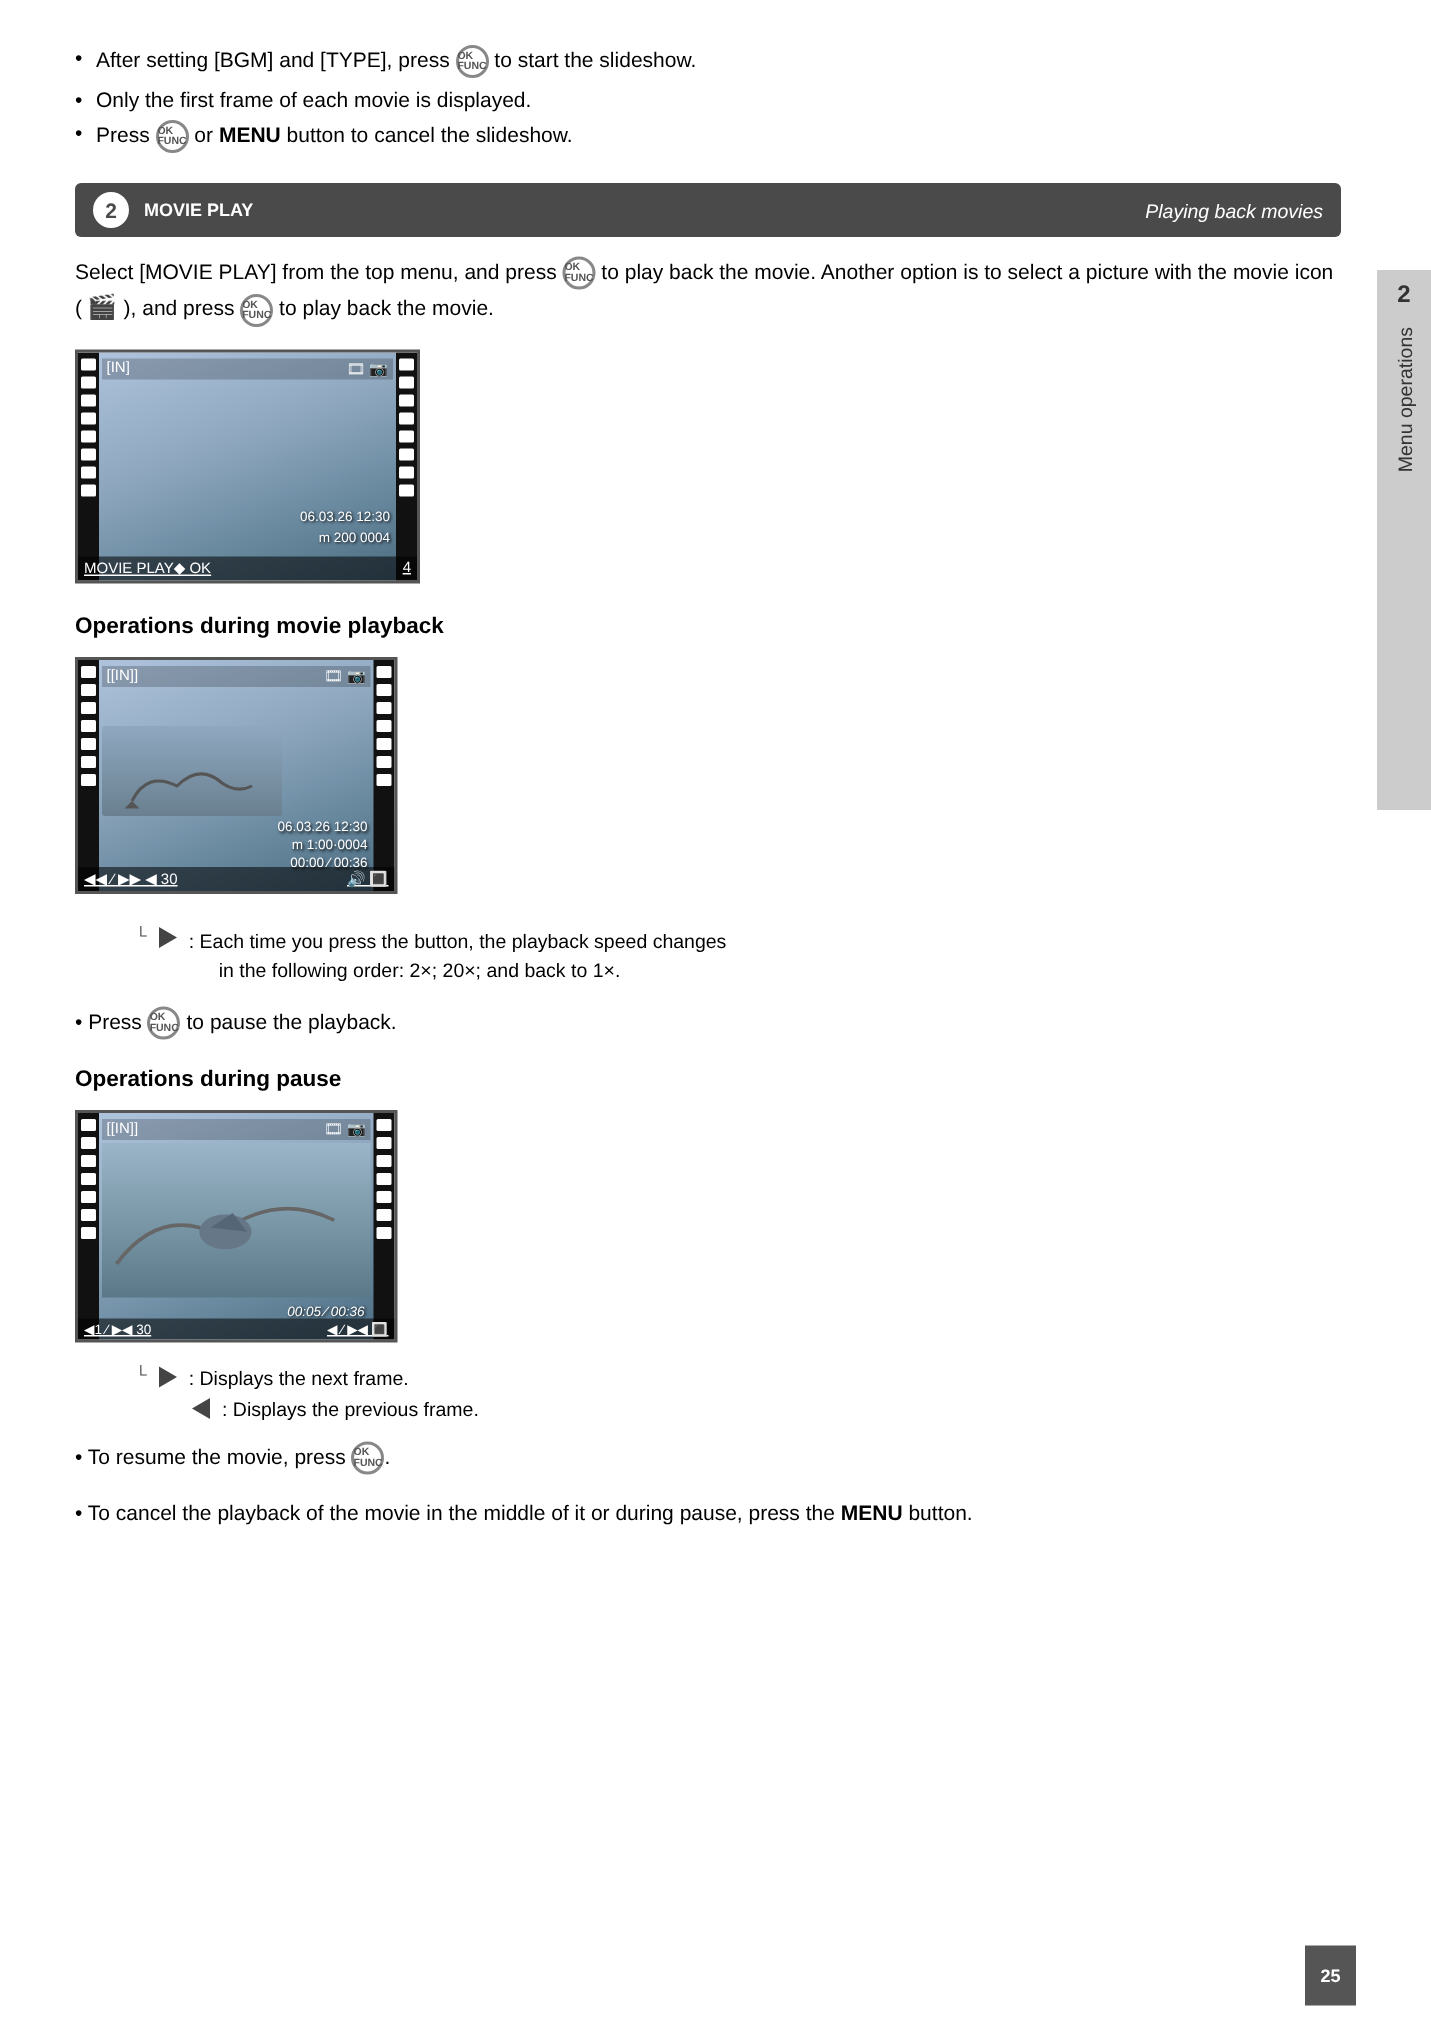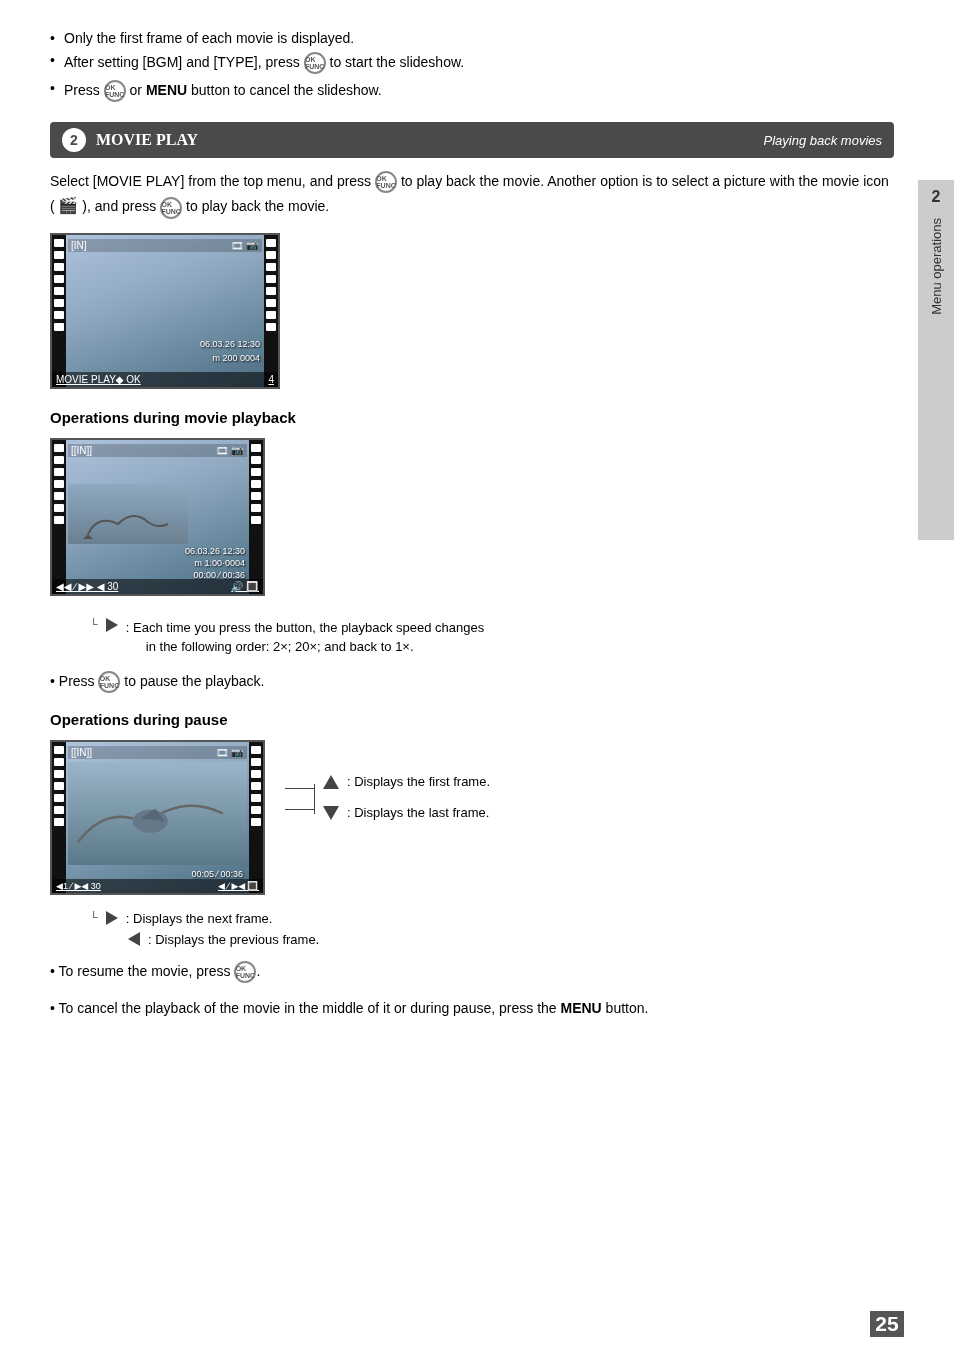--- a/index.html
+++ b/index.html
@@ -62,24 +62,23 @@
       border-radius: 50%;
       display: flex;
       align-items: center;
       justify-content: center;
       font-weight: bold;
       font-size: 14px;
       margin-right: 10px;
       flex-shrink: 0;
     }
     .section-header .title {
-      font-size: 16px;
+      font-size: 12px;
       font-weight: bold;
       flex: 1;
-      font-family: Liberation Serif, serif;
     }
     .section-header .subtitle {
       font-size: 13px;
       font-style: italic;
     }
 
     .intro-text {
       margin-bottom: 14px;
       line-height: 1.6;
     }
@@ -238,34 +237,34 @@
     }
   </style>
 </head>
 <body>
 
 <div style="position:absolute; right:0; top:180px; width:36px; background:#ccc; height:360px; display:flex; flex-direction:column; align-items:center; padding-top:8px;">
   <span style="font-size:16px; font-weight:bold; color:#333; margin-bottom:12px;">2</span>
   <span style="writing-mode:vertical-rl; transform:rotate(180deg); font-size:13px; color:#333; white-space:nowrap;">Menu operations</span>
 </div>
 
-<div style="position:absolute; bottom:20px; right:50px; background:#555; color:#fff; width:34px; height:26px; display:flex; align-items:center; justify-content:center; font-size:21px; font-weight:bold;">
+<div style="position:absolute; bottom:20px; right:50px; background:#555; color:#fff; width:34px; height:40px; display:flex; align-items:center; justify-content:center; font-size:12px; font-weight:bold;">
   <span>25</span>
 </div>
 
 <ul class="bullet-list">
-  <li>
-    <span>Only the first frame of each movie is displayed.</span>
-  </li>
   <li>
     After setting [BGM] and [TYPE], press 
     <span class="ok-btn">
         <span>OK<br>FUNC</span>
       </span>
     to start the slideshow.
+  </li>
+  <li>
+    <span>Only the first frame of each movie is displayed.</span>
   </li>
   <li>
     Press 
     <span class="ok-btn">
         <span>OK<br>FUNC</span>
       </span>
     or <strong>MENU</strong> button to cancel the slideshow.
   </li>
 </ul>
 
@@ -434,47 +433,29 @@
       </div>
 
       <div style="position:absolute; top:20px; left:16px; right:16px; bottom:28px; background:linear-gradient(180deg, #9ab5c8 0%, #7a98a8 50%, #5a7888 100%);">
         <svg width="100%" height="100%" viewBox="0 0 185 100">
           <path d="M10 80 Q40 40 80 60 Q120 30 160 50" stroke="#666" stroke-width="2.5" fill="none"></path>
           <ellipse cx="85" cy="58" rx="18" ry="12" fill="#667788"></ellipse>
           <path d="M75 55 L90 45 L100 58" fill="#556677"></path>
         </svg>
       </div>
 
-      <div style="position:absolute; bottom:14px; right:20px; color:#fff; font-size:9px; text-shadow:1px 1px 2px #000;">00:05 ∕ 00:36</div>
+      <div style="position:absolute; bottom:14px; right:20px; color:#fff; font-size:9px; text-shadow:1px 1px 2px #000;font-style:italic;">00:05 ∕ 00:36</div>
 
       <div class="cam-bottom-bar" style="display:flex; justify-content:space-between; align-items:center; font-size:9px;">
         <span>◀1 ∕ ▶◀ 30</span>
         <span>◀ ∕ ▶◀ 🔳</span>
       </div>
     </div>
   </div>
 
-  <div class="annotations">
-    <div style="display:flex; align-items:center; margin-top:30px;">
-      <div style="width:30px; border-right:1px solid #444; display:flex; flex-direction:column; gap:20px; padding:4px 0;">
-        <div style="width:30px; height:1px; background:#444;"></div>
-        <div style="width:30px; height:1px; background:#444;"></div>
-      </div>
-      <div style="margin-left:8px;">
-        <div class="annotation-line">
-          <span class="triangle-up"></span>
-          <span>: Displays the first frame.</span>
-        </div>
-        <div class="annotation-line" style="margin-top:8px;">
-          <span class="triangle-down"></span>
-          <span>: Displays the last frame.</span>
-        </div>
-      </div>
-    </div>
-  </div>
 </div>
 
 <div class="below-screen-annotations">
   <div class="below-annotation">
     <span style="margin-left:-20px; color:#444; font-size:11px;">└</span>
     <span class="triangle-right"></span>
     <span style="font-size:13px;">: Displays the next frame.</span>
   </div>
   <div class="below-annotation" style="margin-top:4px;">
     <span style="margin-left:10px;"></span>

